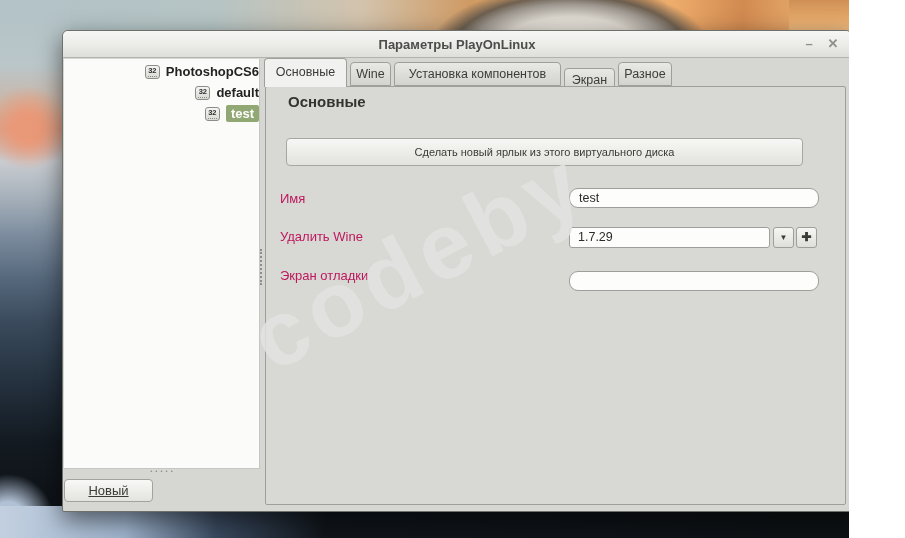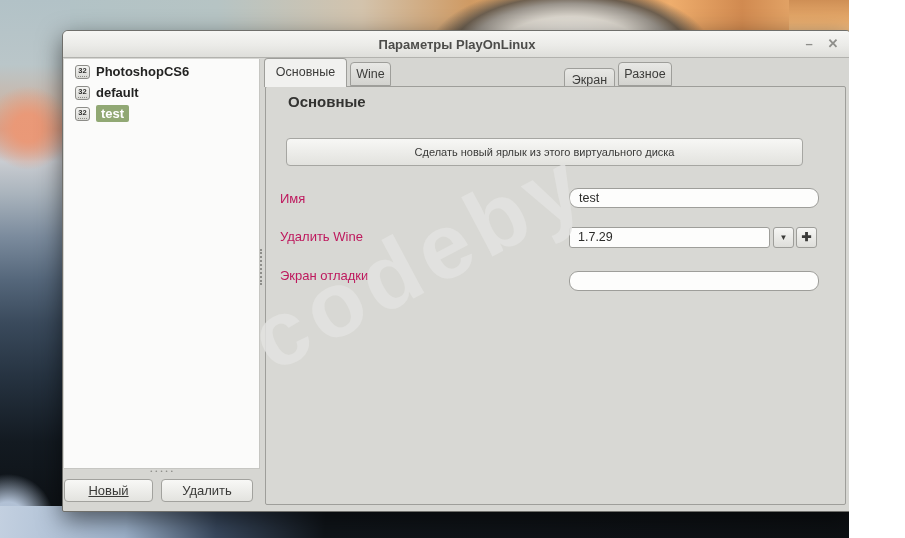--- a/index.html
+++ b/index.html
@@ -36,21 +36,21 @@
   .winbtn { position:absolute; top:0; height:27px; line-height:26px; font-size:13px;
     font-weight:bold; color:#8e8e8a; cursor:pointer; width:20px; text-align:center; }
   .btn-min { right:32px; }
   .btn-close { right:8px; }
 
   
   .list { position:absolute; left:1px; top:28px; width:196px; height:410px;
     background:#fbfbfa; border-right:1px solid #c6c6c2; border-bottom:1px solid #c6c6c2;
     padding-top:2px; }
   .list-item { display:flex; align-items:center; height:21px; padding-left:11px;
-    font-size:13px; font-weight:bold; color:#232322; cursor:pointer; }
+    font-size:13px; font-weight:bold; color:#232322; cursor:pointer;justify-content:flex-end; }
   .badge { width:15px; height:14px; margin-right:6px; flex:0 0 15px;
     background:linear-gradient(180deg,#f4f4f2,#d9d9d5); border:1px solid #8c8c88; border-radius:3px;
     font-size:7.5px; font-weight:bold; color:#2e2e2c; display:flex; flex-direction:column;
     align-items:center; justify-content:center; line-height:8px; }
   .badge::after { content:""; width:9px; border-bottom:1px dotted #8a8a86; margin-top:1px; }
   .sel-label { background:#91a874; color:#ffffff; padding:1px 5px; border-radius:2px; }
 
   .hgrip { position:absolute; left:78px; top:437px; width:44px; height:6px;
     text-align:center; font-size:6px; letter-spacing:3px; color:#8e8e8a; line-height:6px; cursor:row-resize; }
   .vgrip { position:absolute; left:197px; top:218px; height:36px; width:0;
@@ -130,24 +130,24 @@
       <div class="list-item">
         <span class="badge">32</span>
         <span class="sel-label">test</span>
       </div>
     </div>
 
     <div class="hgrip">•••••</div>
     <div class="vgrip"></div>
 
     <button class="side-btn btn-new">Новый</button>
-    <button class="side-btn btn-del">Удалить</button>
 
     <div class="tab tab-0 active">Основные</div>
     <div class="tab tab-1">Wine</div>
+    <div class="tab tab-2">Установка компонентов</div>
     <div class="tab tab-3">Экран</div>
     <div class="tab tab-4">Разное</div>
 
     <div class="panel">
       <div class="heading">Основные</div>
 
       <button class="wide-btn">Сделать новый ярлык из этого виртуального диска</button>
 
       <div class="f-label lbl-0">Имя</div>
       <input class="text-input inp-0" value="test" style="">

